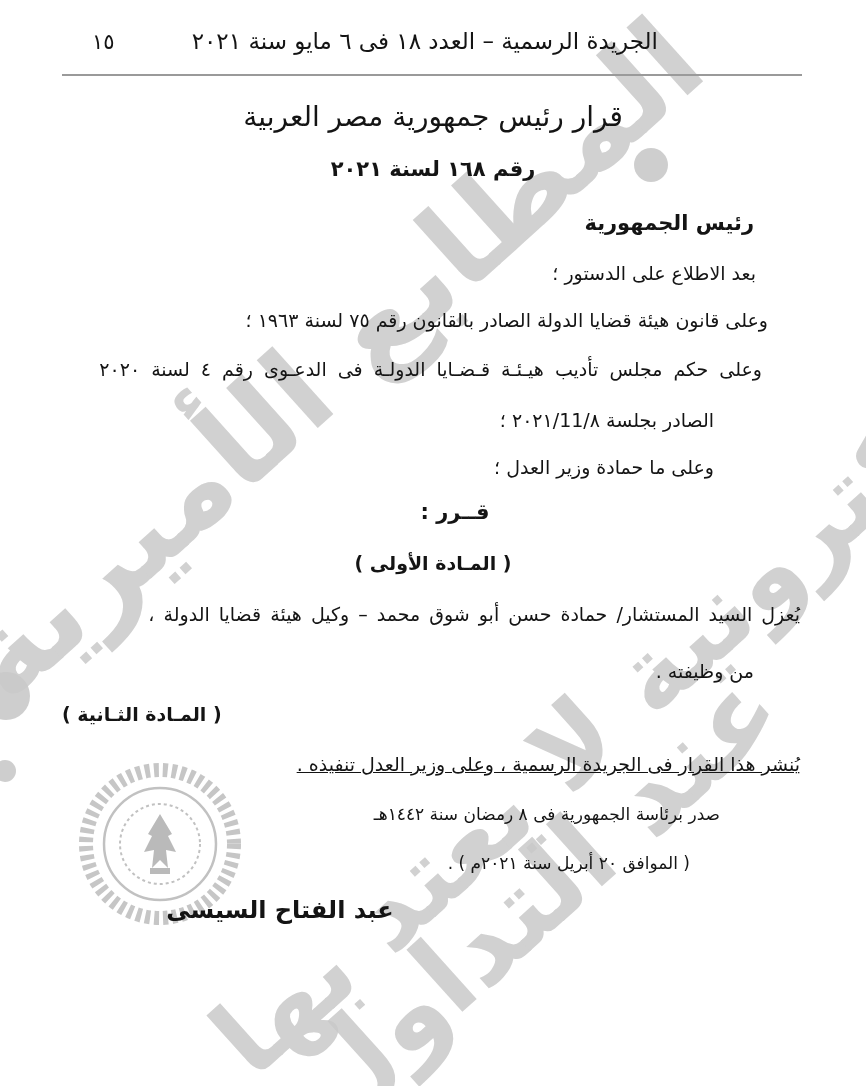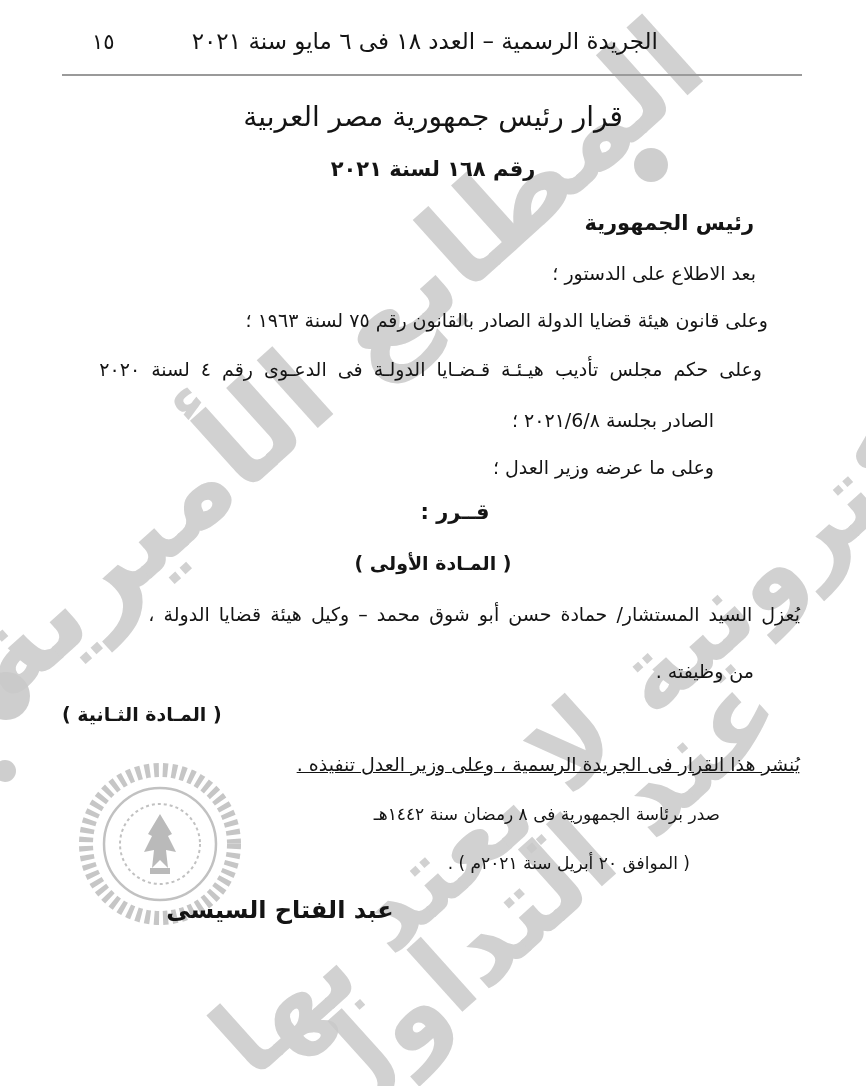--- a/index.html
+++ b/index.html
@@ -84,22 +84,22 @@
   <div class="rule"></div>
 
   <div class="line doc-title">قرار رئيس جمهورية مصر العربية</div>
   <div class="line doc-subtitle">رقم ١٦٨ لسنة ٢٠٢١</div>
 
   <div class="line p1">بعد الاطلاع على الدستور ؛</div>
 
   <div class="line issuer">رئيس الجمهورية</div>
   <div class="line p2">وعلى قانون هيئة قضايا الدولة الصادر بالقانون رقم ٧٥ لسنة ١٩٦٣ ؛</div>
   <div class="line p3">وعلى حكم مجلس تأديب هيـئـة قـضـايا الدولـة فى الدعـوى رقم ٤ لسنة ٢٠٢٠</div>
-  <div class="line p4">الصادر بجلسة ٢٠٢١/6/٨ ؛</div>
-  <div class="line p5">وعلى ما عرضه وزير العدل ؛</div>
+  <div class="line p4">الصادر بجلسة ٢٠٢١/11/٨ ؛</div>
+  <div class="line p5">وعلى ما حمادة وزير العدل ؛</div>
 
   <div class="line decree-word">قــرر :</div>
 
   <div class="line art1-head">( المـادة الأولى )</div>
   <div class="line art1-line1">يُعزل السيد المستشار/ حمادة حسن أبو شوق محمد – وكيل هيئة قضايا الدولة ،</div>
   <div class="line art1-line2">من وظيفته .</div>
 
   <div class="line art2-head">( المـادة الثـانية )</div>
   <div class="line art2-body">يُنشر هذا القرار فى الجريدة الرسمية ، وعلى وزير العدل تنفيذه .</div>
 

